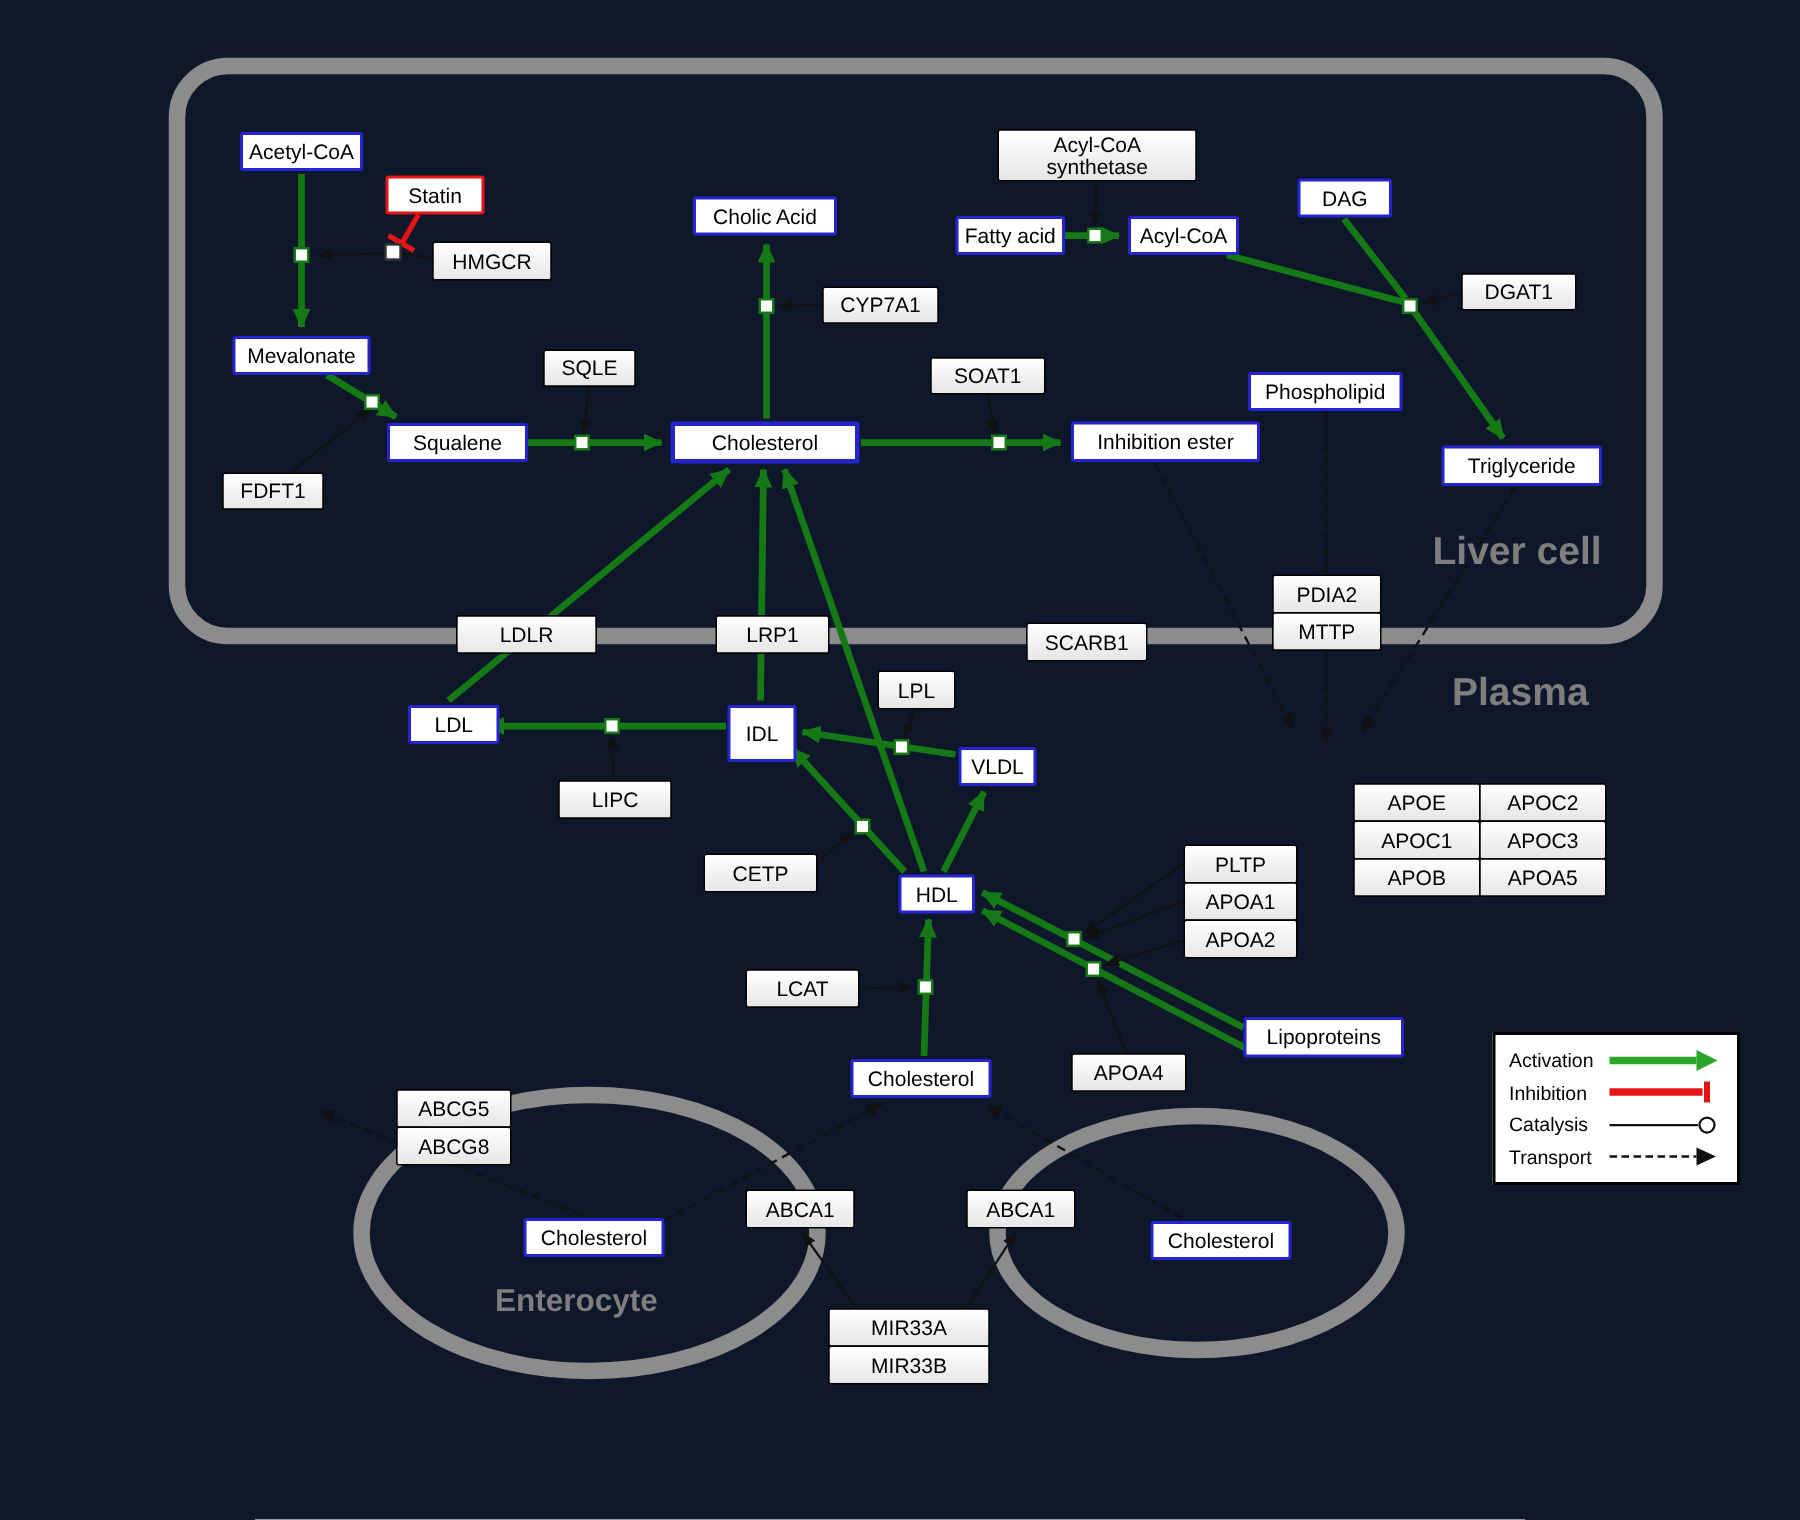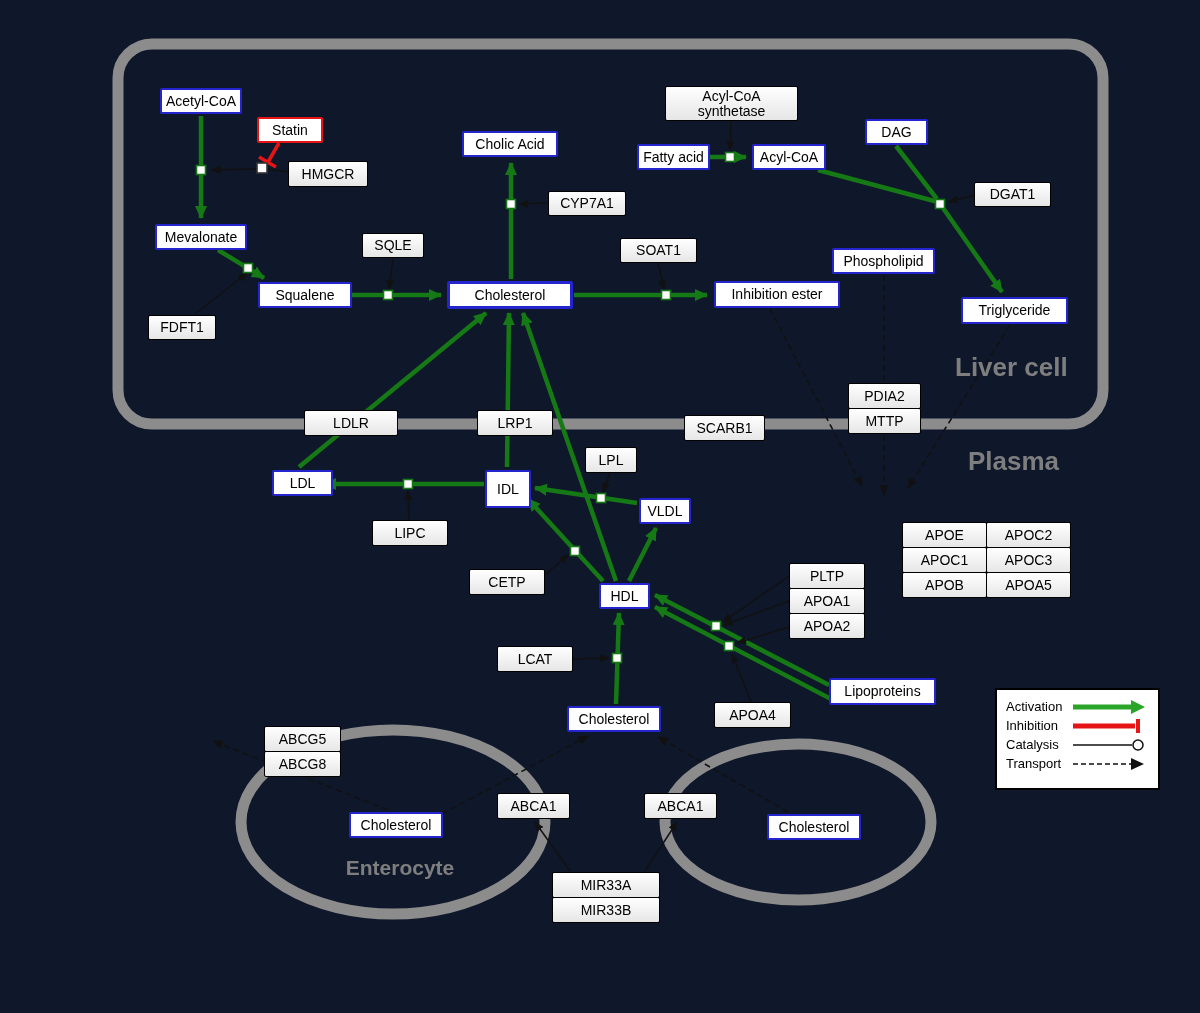--- a/index.html
+++ b/index.html
@@ -10,24 +10,24 @@
          text-align:center; font-size:14px; color:#000; background:#fff; line-height:1.05;
          border-radius:2px; }
   .metab { border:2px solid #2525cf; }
   .metab.thick { border-width:3px; }
   .prot  { border:1px solid #000; background:linear-gradient(#ffffff, #e6e6e6); }
   .inhib { border:2px solid #e51515; }
   .wrapnarrow span { display:inline-block; max-width:88px; }
   .rlabel { position:absolute; font-weight:bold; color:#7e7e7e; }
   .rlabel.big { font-size:26px; }
   .rlabel.mid { font-size:21px; }
-  .center { text-align:center; }
+  .center { }
   .legend { position:absolute; left:995px; top:688px; width:165px; height:102px;
             border:2px solid #000; background:#fff; padding:7px 9px;
-            display:flex; flex-direction:column; justify-content:flex-start; }
+            display:flex; flex-direction:column; justify-content:space-between; }
   .legend-row { display:flex; align-items:center; justify-content:space-between; height:19px; }
   .legend-row > span { font-size:13px; color:#000; }
 </style>
 </head>
 <body>
 
 <div id="stage">
 
   <svg id="edges" width="1200" height="1013" viewBox="0 0 1200 1013">
     <defs>

